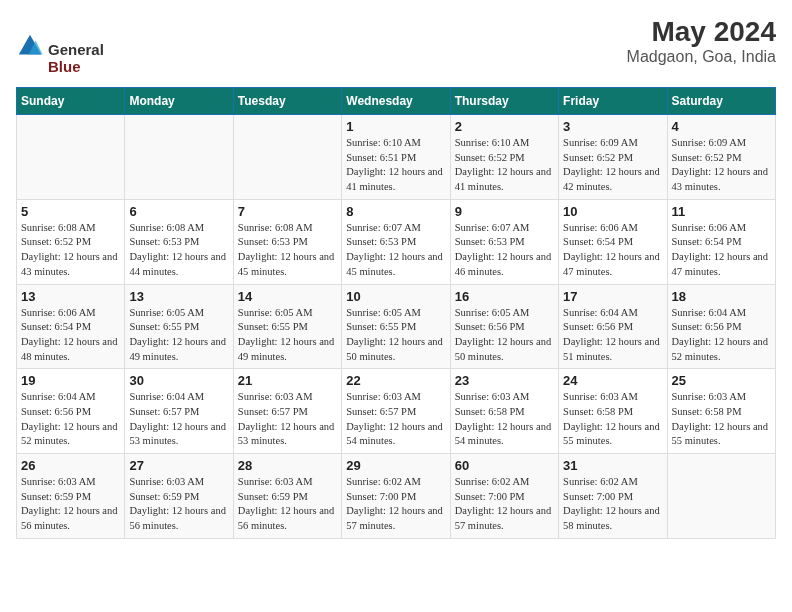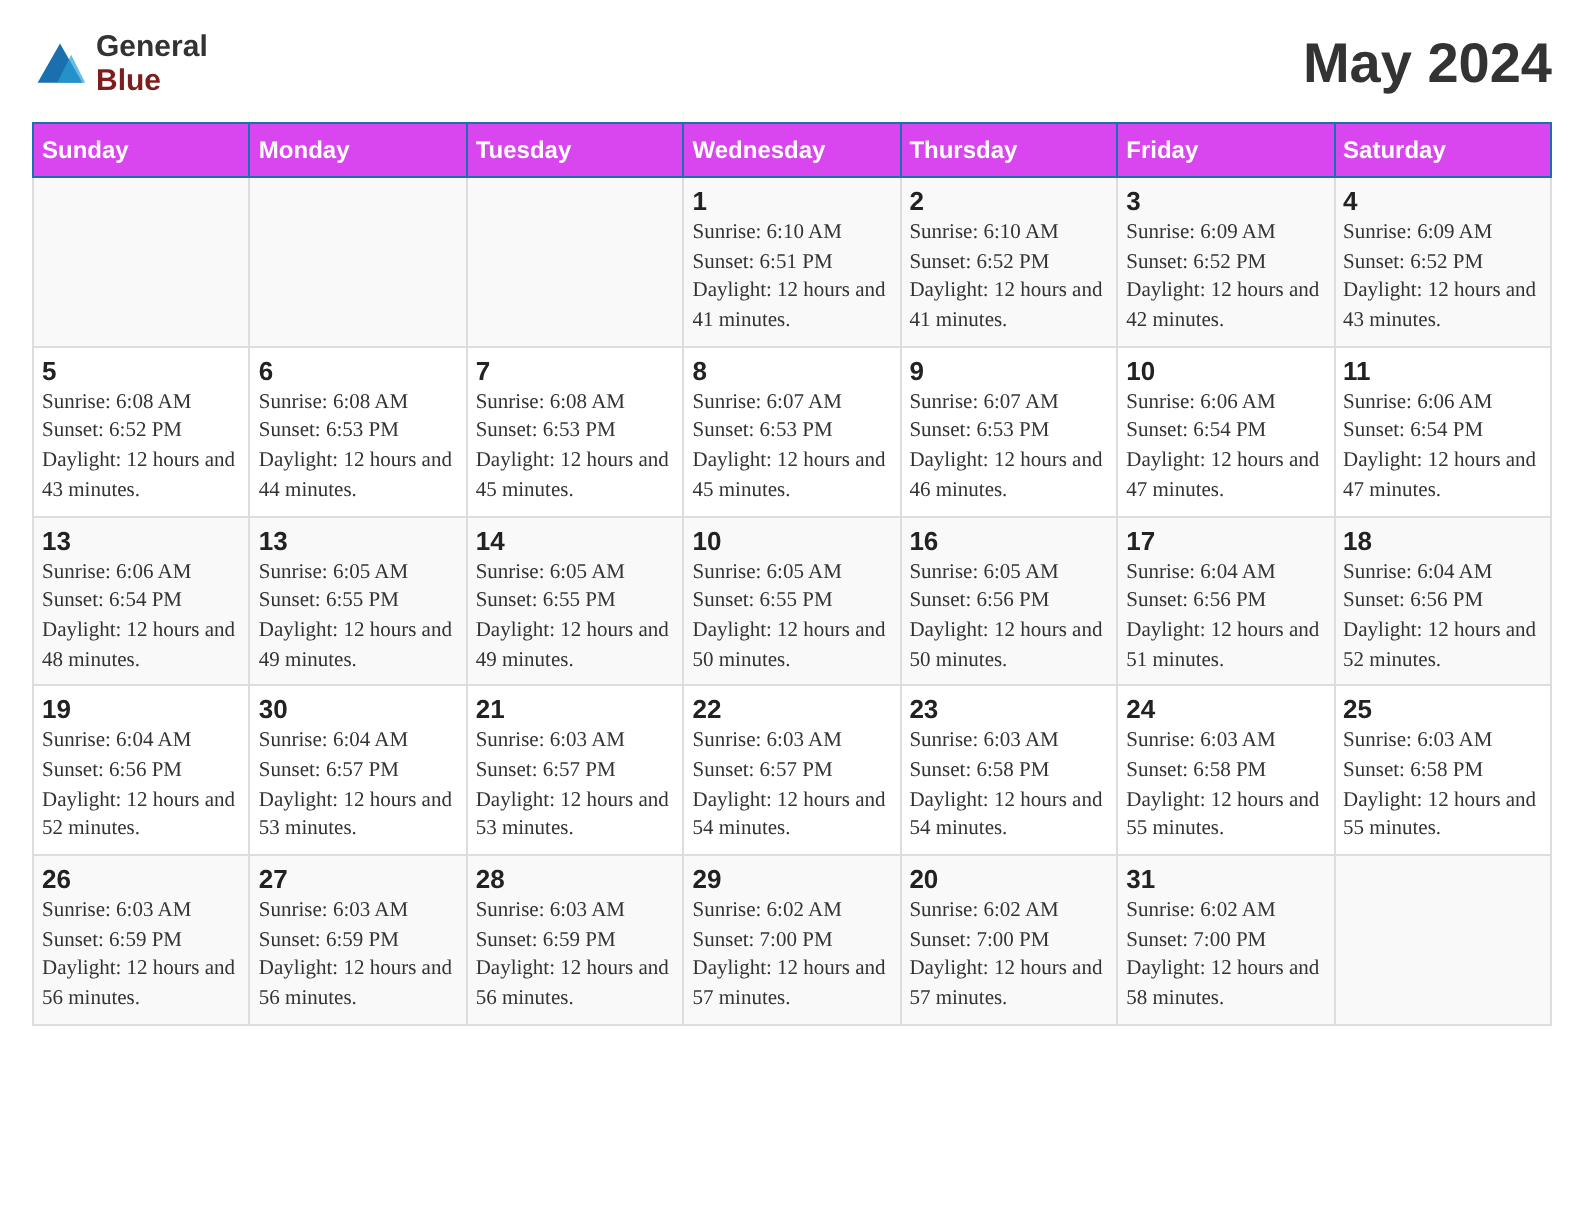--- a/index.html
+++ b/index.html
@@ -23,20 +23,21 @@
     }
     .logo-text {
       display: flex;
       flex-direction: column;
       line-height: 1.1;
     }
     .logo-general {
       font-size: 15px;
       font-weight: bold;
       color: #333;
+      margin-top: 26px;
     }
     .logo-blue {
       font-size: 15px;
       font-weight: bold;
       color: #7f1d1d;
     }
     .logo-icon {
       width: 28px;
       height: 28px;
     }
@@ -51,21 +52,21 @@
     .sub-title {
       font-size: 16px;
       color: #555;
     }
     table {
       width: 100%;
       border-collapse: collapse;
       font-size: 11px;
     }
     thead tr {
-      background-color: #d946ef;
+      background-color: #0f766e;
       color: white;
     }
     thead th {
       padding: 6px 4px;
       text-align: left;
       font-size: 12px;
       font-weight: bold;
       border: 1px solid #1a6faf;
     }
     tbody tr {
@@ -109,20 +110,21 @@
       <polygon points="20,4 36,32 4,32" fill="#1a6faf"></polygon>
       <polygon points="28,12 38,32 18,32" fill="#2a9fd6" opacity="0.7"></polygon>
     </svg>
     <div class="logo-text">
       <span class="logo-general">General</span>
       <span class="logo-blue">Blue</span>
     </div>
   </div>
   <div class="title-block">
     <div class="main-title">May 2024</div>
+    <div class="sub-title">Madgaon, Goa, India</div>
   </div>
 </div>
 
 <table>
   <thead>
     <tr>
     <th>Sunday</th>
         <th>Monday</th>
         <th>Tuesday</th>
         <th>Wednesday</th>
@@ -312,21 +314,21 @@
 Sunset: 6:59 PM
 Daylight: 12 hours and 56 minutes.</div>
         </td>
         <td>
           <div class="day-num">29</div>
           <div class="day-info" style="white-space: pre-line;">Sunrise: 6:02 AM
 Sunset: 7:00 PM
 Daylight: 12 hours and 57 minutes.</div>
         </td>
         <td>
-          <div class="day-num">20</div>
+          <div class="day-num">60</div>
           <div class="day-info" style="white-space: pre-line;">Sunrise: 6:02 AM
 Sunset: 7:00 PM
 Daylight: 12 hours and 57 minutes.</div>
         </td>
         <td>
           <div class="day-num">31</div>
           <div class="day-info" style="white-space: pre-line;">Sunrise: 6:02 AM
 Sunset: 7:00 PM
 Daylight: 12 hours and 58 minutes.</div>
         </td>

